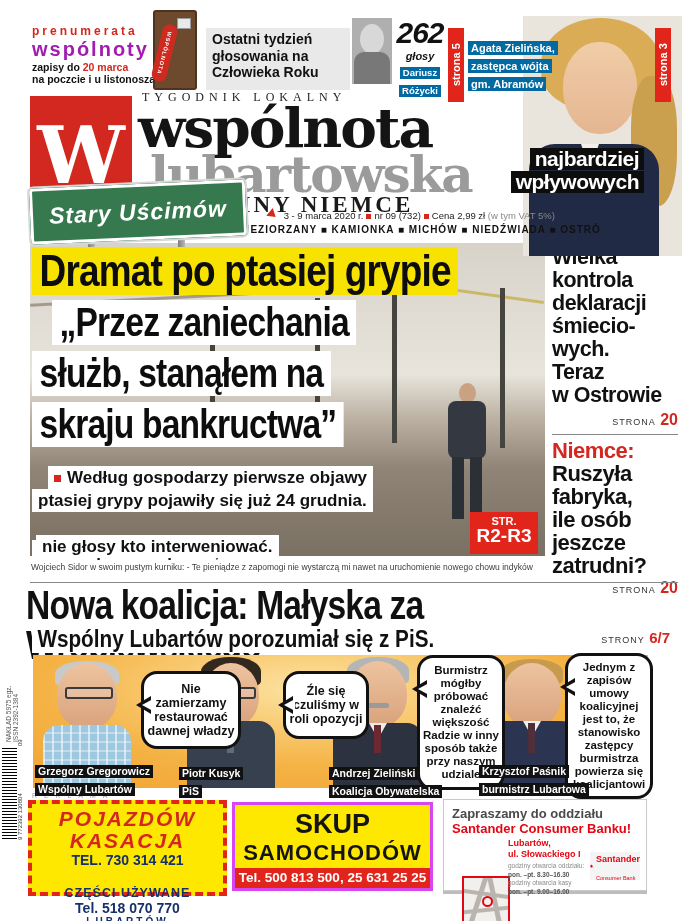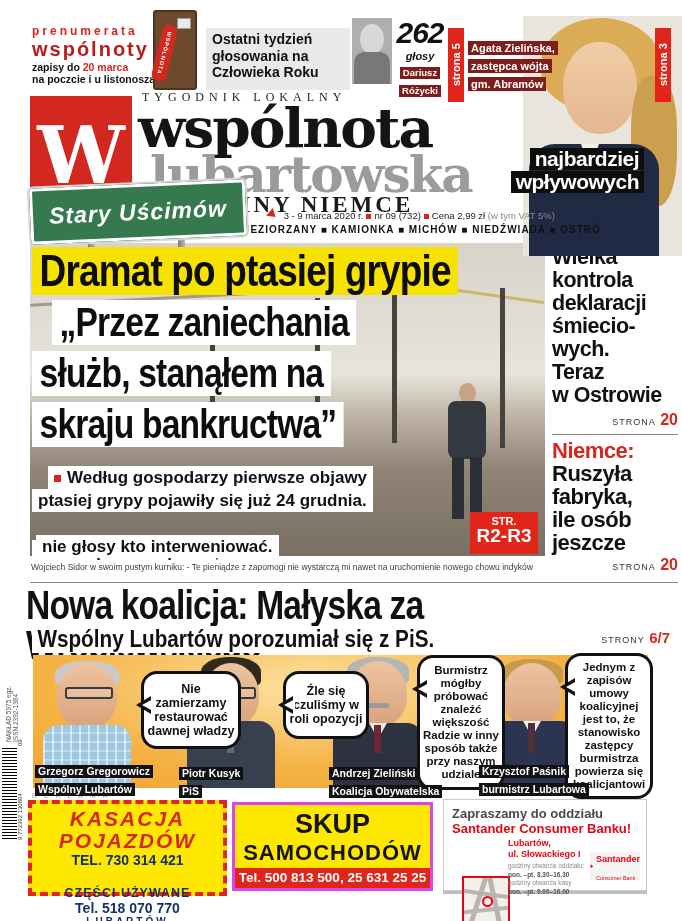--- a/index.html
+++ b/index.html
@@ -6,28 +6,28 @@
   #page{position:relative;width:682px;height:921px;background:#fff;overflow:hidden;
         font-family:"Liberation Sans",sans-serif;color:#111;}
   .abs{position:absolute;}
   .cnd{display:inline-block;transform:scaleX(.84);transform-origin:0 0;letter-spacing:-1px;}
   .cnd9{display:inline-block;transform:scaleX(.9);transform-origin:0 0;}
   
   .vtext{writing-mode:vertical-rl;transform:rotate(180deg);font-size:6.5px;color:#555;}
   .barcode{background:repeating-linear-gradient(180deg,#000 0 1.5px,#fff 1.5px 3px);}
   
   .promo-l1{color:#d3281f;font-weight:bold;font-size:12px;letter-spacing:3px;}
-  .promo-l2{font-weight:bold;font-size:20px;letter-spacing:2px;color:#b91c1c;}
+  .promo-l2{font-weight:bold;font-size:20px;letter-spacing:2px;color:#a21caf;}
   .promo-s{font-size:10.5px;font-weight:bold;color:#111;}
   .red{color:#d3281f;}
   .graybox{background:#e9e9e9;}
   .votebox div{font-size:14px;font-weight:bold;line-height:16.5px;}
   .badge{background:#e1251b;color:#fff;display:flex;align-items:center;justify-content:center;
          writing-mode:vertical-rl;transform:rotate(180deg);font-size:11px;font-weight:bold;}
-  .chipline{display:inline-block;background:#7f1d1d;color:#fff;font-weight:bold;font-size:11px;
+  .chipline{display:inline-block;background:#0369a1;color:#fff;font-weight:bold;font-size:11px;
             padding:0 3px;line-height:14px;margin-bottom:1px;}
   .count{font-size:30px;font-weight:bold;font-style:italic;letter-spacing:-1px;}
   .nchip{display:inline-block;background:#111;color:#fff;font-weight:bold;font-size:10.5px;
          padding:0 3px;line-height:13px;margin-bottom:1px;}
   
   .tagline{font-family:"Liberation Serif",serif;font-size:12px;letter-spacing:5px;color:#222;}
   .wbox{background:#d3281f;color:#fff;display:flex;align-items:center;justify-content:center;
         font-family:"DejaVu Serif",serif;font-weight:bold;font-size:78px;}
   .title{font-family:"DejaVu Serif",serif;font-weight:bold;font-size:55px;letter-spacing:-2px;color:#141414;line-height:1;}
   .subtitle{font-family:"DejaVu Serif",serif;font-weight:bold;font-size:50px;letter-spacing:-2px;color:#9b9b9b;line-height:1;}
@@ -221,20 +221,21 @@
     <div class="rcol-line">wych.</div>
     <div class="rcol-line">Teraz</div>
     <div class="rcol-line">w Ostrowie</div>
     <div style="text-align:right;margin-top:4px;"><span class="pageref">STRONA</span> <span class="pagenum">20</span></div>
     <div class="hrline" style="margin:5px 0 4px 0;"></div>
     <div class="rcol-line rcol-red" style="font-size:22px;">Niemce:</div>
     <div class="rcol-line" style="font-size:22px;">Ruszyła</div>
     <div class="rcol-line" style="font-size:22px;">fabryka,</div>
     <div class="rcol-line" style="font-size:22px;">ile osób</div>
     <div class="rcol-line" style="font-size:22px;">jeszcze</div>
+    <div class="rcol-line" style="font-size:22px;">zatrudni?</div>
     <div style="text-align:right;margin-top:2px;"><span class="pageref">STRONA</span> <span class="pagenum">20</span></div>
   </div>
 
   <div class="abs hrline" style="left:30px;top:582px;width:648px;"></div>
   <div class="abs" style="left:26px;top:585px;"><span class="coal-h cnd">Nowa koalicja: Małyska za Wróblewskiego</span></div>
   <div class="abs" style="left:32px;top:626px;"><span class="coal-s cnd9">Wspólny Lubartów porozumiał się z PiS.</span></div>
   <div class="abs" style="right:12px;top:629px;">
     <span class="pageref">STRONY</span>
     <span class="pagenum" style="font-size:15px;">6/7</span>
   </div>
@@ -291,22 +292,22 @@
     <div class="bubble" style="left:532px;top:-2px;width:78px;padding:5px 2px;font-size:11.5px;line-height:13px;">Jednym z zapisów umowy koalicyjnej jest to, że stanowisko zastępcy burmistrza powierza się koalicjantowi</div>
     <div class="abs" style="left:446px;top:106px;z-index:6;">
       <span class="nchip">Krzysztof Paśnik</span><br>
       <span class="nchip">burmistrz Lubartowa</span>
     </div>
   </div>
 
   <div class="abs reklama" style="left:32px;top:792px;">REKLAMA</div>
 
   <div class="abs ad1" style="left:28px;top:800px;width:191px;height:84px;padding-top:4px;">
+    <div class="t1">POJAZDÓW</div>
     <div class="t1">KASACJA</div>
-    <div class="t1">POJAZDÓW</div>
     <div class="navy" style="font-size:14px;">TEL. 730 314 421</div>
     <div class="navy" style="font-size:12.5px;letter-spacing:1px;margin-top:18px;">CZĘŚCI UŻYWANE</div>
     <div class="navy" style="font-size:14px;">Tel. 518 070 770</div>
     <div class="navy" style="font-size:10px;letter-spacing:3px;">LUBARTÓW</div>
   </div>
 
   <div class="abs ad2" style="left:232px;top:802px;width:195px;height:83px;">
     <div class="t" style="font-size:27px;margin-top:4px;">SKUP</div>
     <div class="t" style="font-size:22px;letter-spacing:1px;">SAMOCHODÓW</div>
     <div class="phonebar">Tel. 500 813 500, 25 631 25 25</div>

